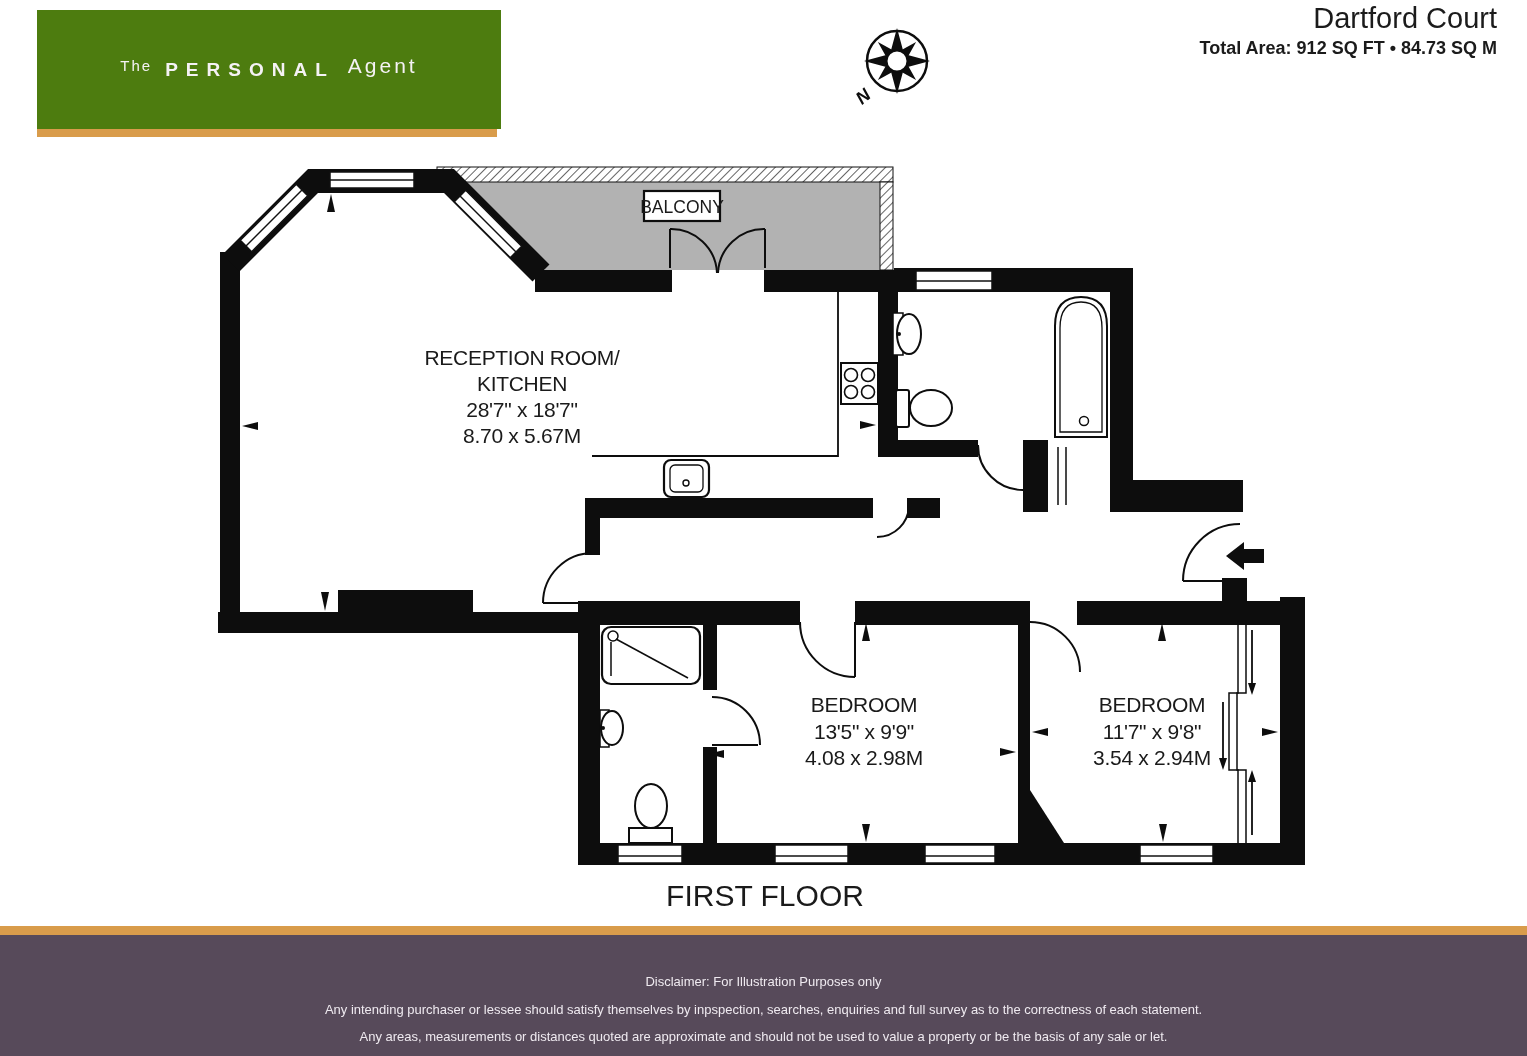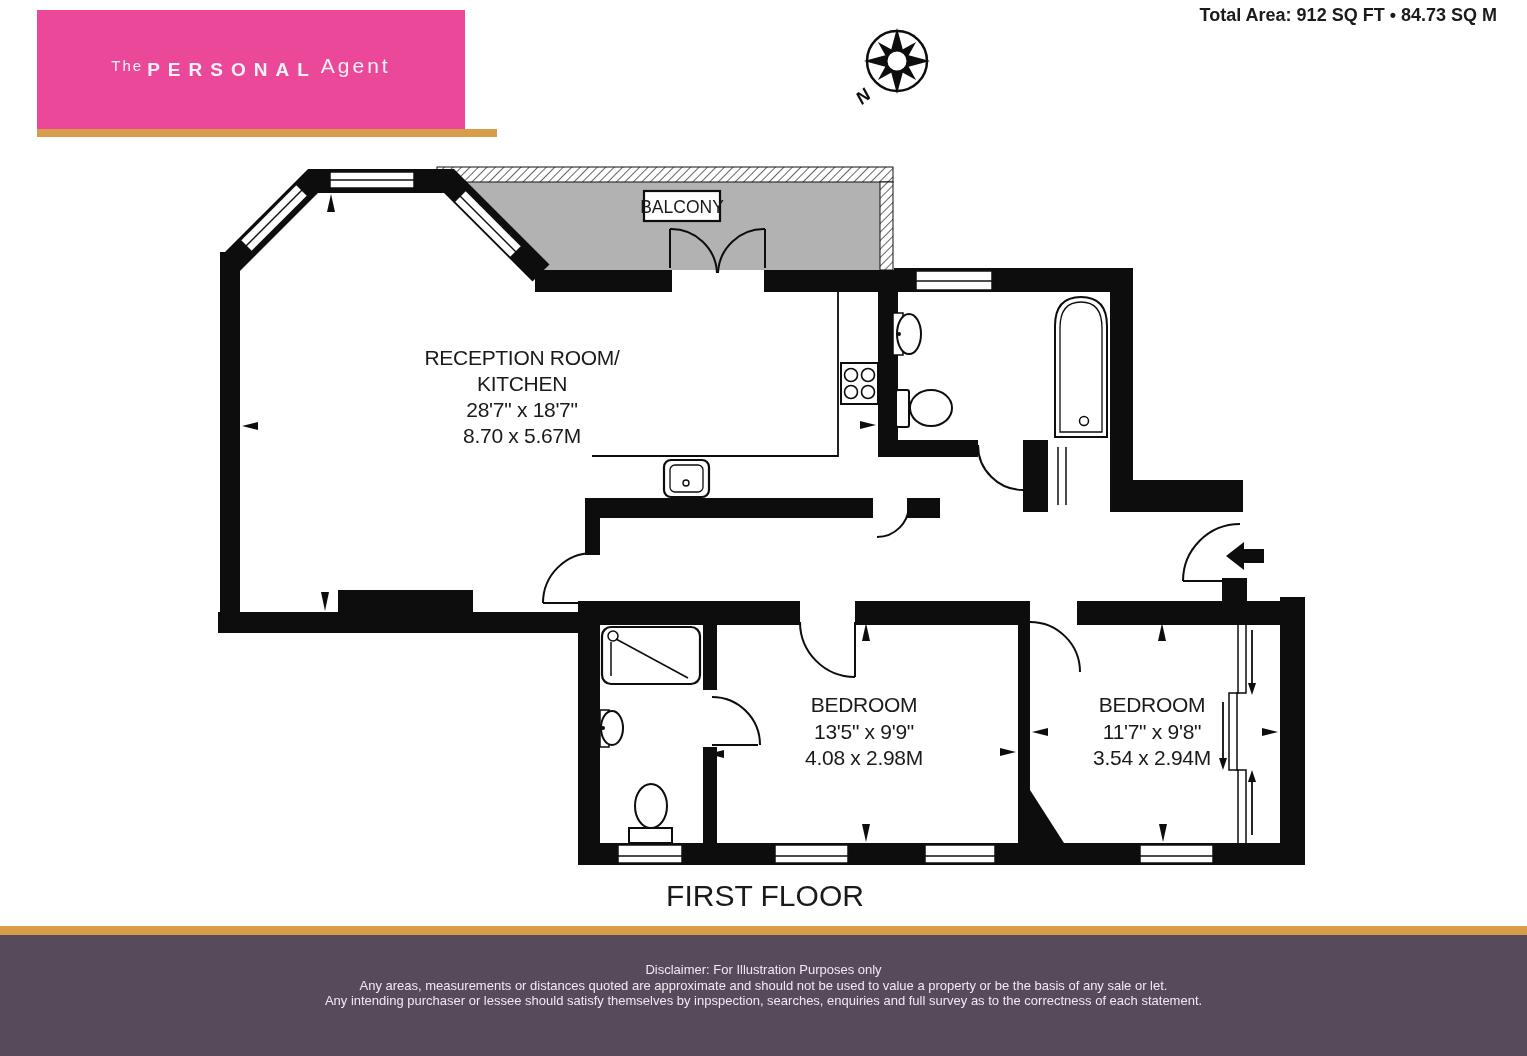--- a/index.html
+++ b/index.html
@@ -1,53 +1,54 @@
 <!DOCTYPE html>
 <html><head>
 <meta charset="utf-8">
 <style>
   html,body{margin:0;padding:0;}
   body{
     width:1527px;height:1056px;position:relative;background:#ffffff;
     font-family:"Liberation Sans", sans-serif;overflow:hidden;
   }
   .logo-box{
-    position:absolute;left:37px;top:10px;width:428px;height:119px;
-    background:#ec4899;display:flex;align-items:center;justify-content:center;
-    gap:4px;color:#f5f2f5;
+    position:absolute;left:37px;top:10px;width:464px;height:119px;
+    background:#4d7c0f;display:flex;align-items:center;justify-content:center;
+    gap:13px;color:#f5f2f5;
   }
   .logo-box .pre{font-size:15px;letter-spacing:2px;position:relative;top:-4px;}
   .logo-box .main{font-size:19px;letter-spacing:8px;font-weight:bold;}
   .logo-box .suf{font-size:21px;letter-spacing:3px;position:relative;top:-4px;}
   .logo-underline{
     position:absolute;left:37px;top:129px;width:460px;height:8px;background:#D99C4B;
   }
   .title-block{position:absolute;right:30px;top:2px;text-align:right;color:#1b1b1b;}
   .title-block h1{margin:0;font-size:29px;font-weight:normal;letter-spacing:0;}
   .title-block .sub{margin-top:3px;font-size:18px;font-weight:bold;}
   svg.plan{position:absolute;left:0;top:0;}
   .bottom-stripe{position:absolute;left:0;top:926px;width:1527px;height:9px;background:#D99C4B;}
   .footer-band{
     position:absolute;left:0;top:935px;width:1527px;height:121px;background:#574A5A;
     color:#efeaf0;text-align:center;font-size:13px;line-height:15.5px;
     padding-top:27px;box-sizing:border-box;
   }
-  .footer-band p{margin:0;}
+  .footer-band p{margin:12px;}
 </style>
 </head>
 <body>
 
 <div class="logo-box">
   <span class="pre">The</span>
   <span class="main">PERSONAL</span>
   <span class="suf">Agent</span>
 </div>
 <div class="logo-underline"></div>
 
 <div class="title-block">
+  <h1>Dartford Court</h1>
   <div class="sub">Total Area: 912 SQ FT • 84.73 SQ M</div>
 </div>
 
 <svg class="plan" width="1527" height="1056" viewBox="0 0 1527 1056">
   <defs>
     <pattern id="hatch" width="6" height="6" patternUnits="userSpaceOnUse" patternTransform="rotate(45)">
       <rect width="6" height="6" fill="#ffffff"></rect>
       <line x1="0" y1="0" x2="0" y2="6" stroke="#111111" stroke-width="1.3"></line>
     </pattern>
   </defs>
@@ -219,15 +220,15 @@
     <text x="1152" y="739">11'7" x 9'8"</text>
     <text x="1152" y="765">3.54 x 2.94M</text>
   </g>
 
   <text x="765" y="906" font-size="30" fill="#1a1a1a" text-anchor="middle">FIRST FLOOR</text>
 </svg>
 
 <div class="bottom-stripe"></div>
 <div class="footer-band">
   <p>Disclaimer: For Illustration Purposes only</p>
+  <p>Any intending purchaser or lessee should satisfy themselves by inpspection, searches, enquiries and full survey as to the correctness of each statement.</p>
   <p>Any areas, measurements or distances quoted are approximate and should not be used to value a property or be the basis of any sale or let.</p>
-  <p>Any intending purchaser or lessee should satisfy themselves by inpspection, searches, enquiries and full survey as to the correctness of each statement.</p>
 </div>
 
 </body></html>

